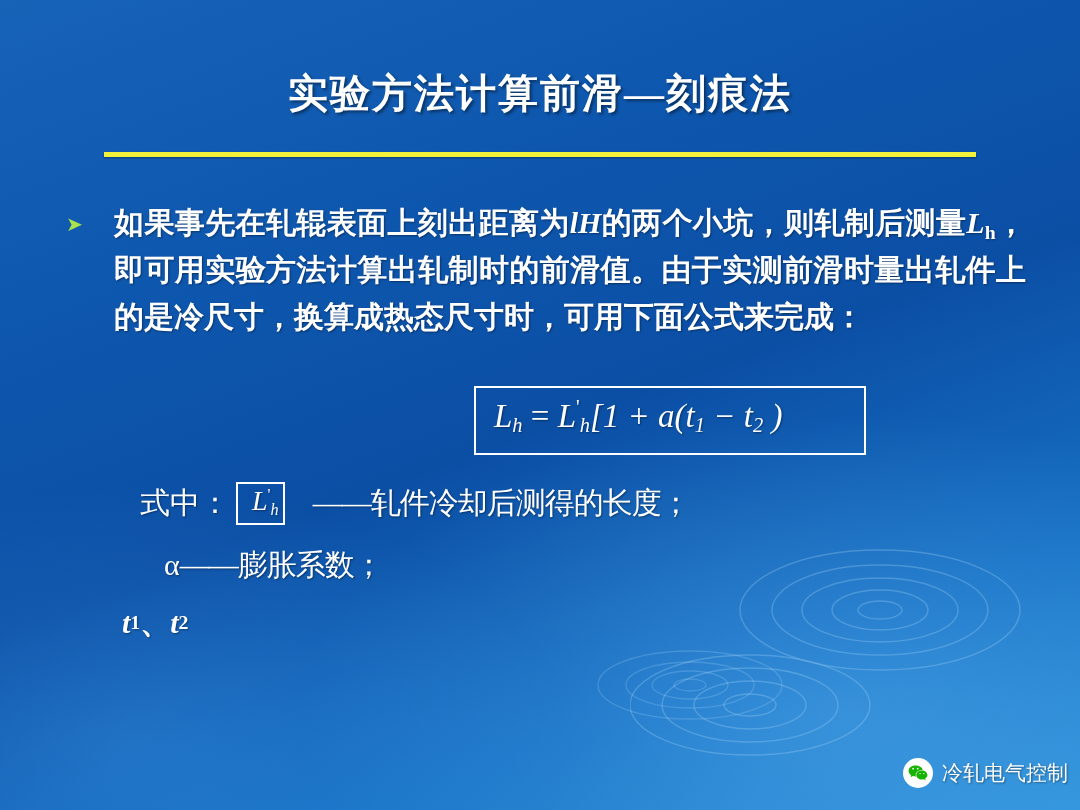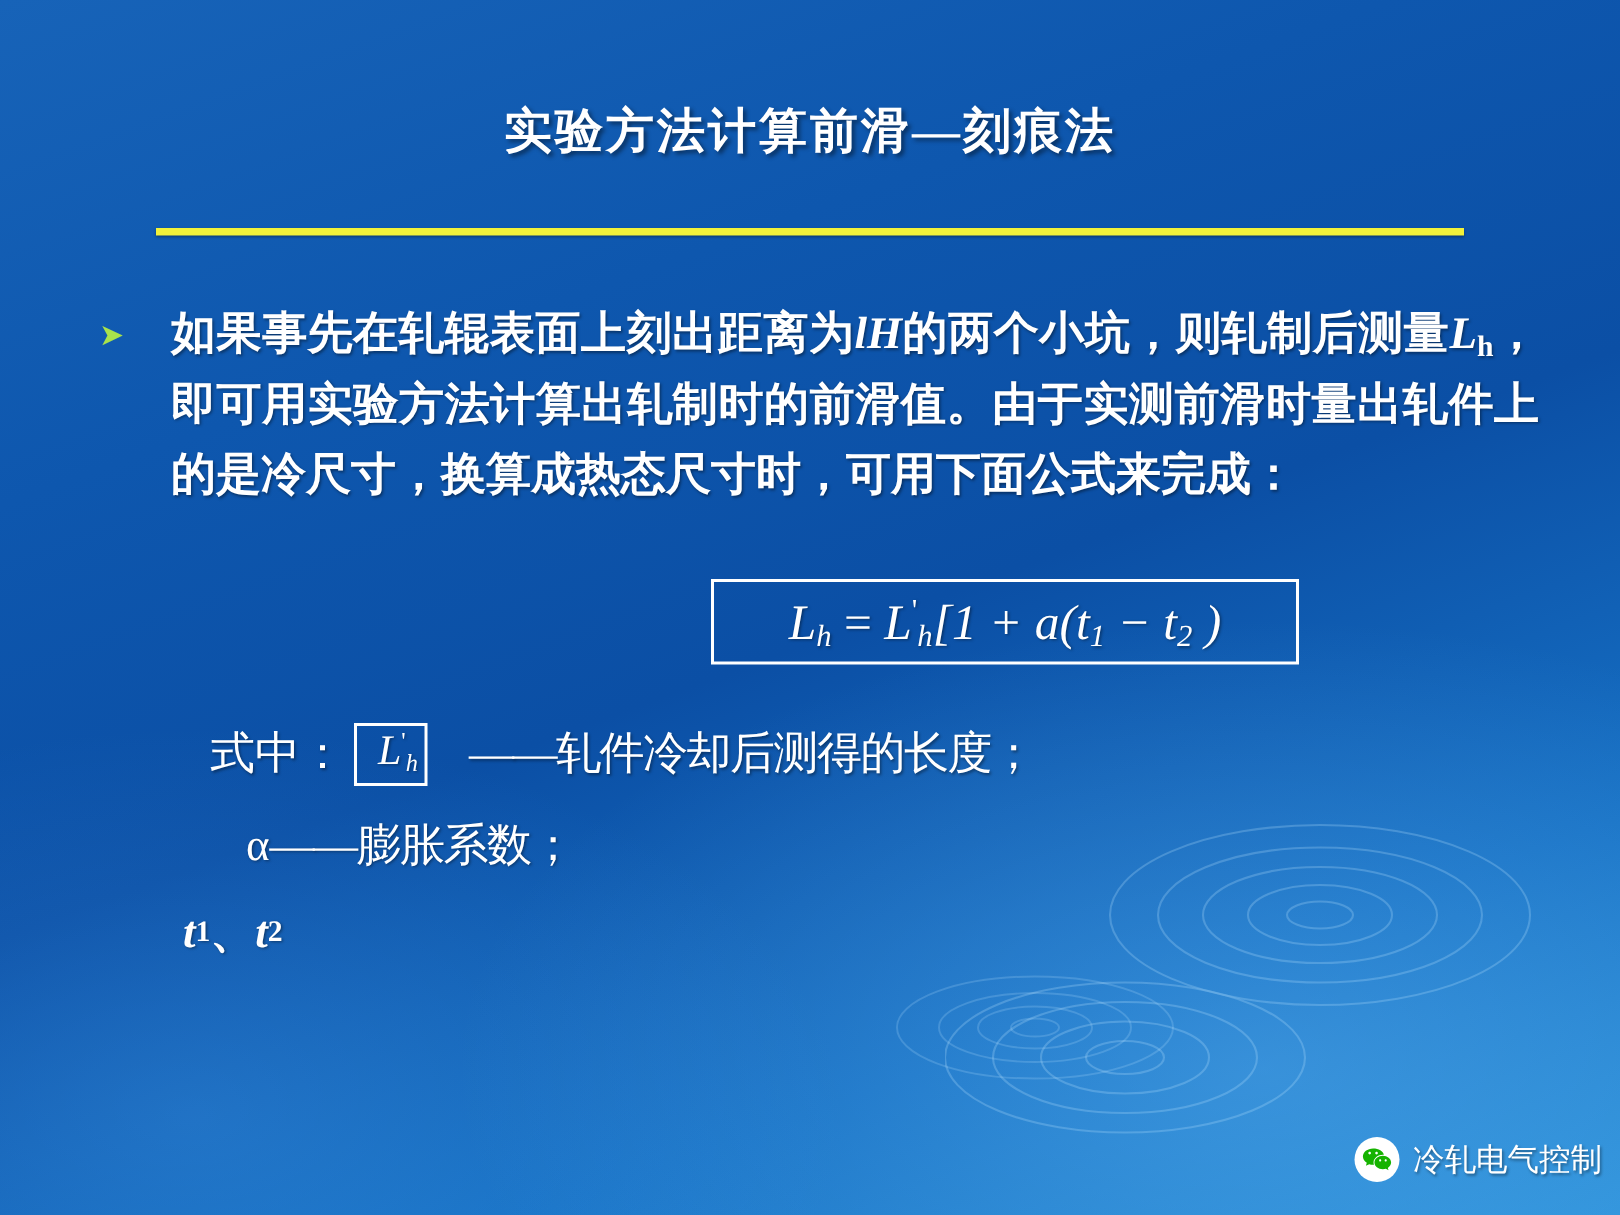--- a/index.html
+++ b/index.html
@@ -45,21 +45,21 @@
   }
   .ripples2 svg { display:block; width:100%; height:100%; }
 
   .title {
     position: absolute;
     top: 66px;
     left: 0;
     width: 1080px;
     text-align: center;
     color: #ffffff;
-    font-size: 32px;
+    font-size: 40px;
     font-weight: bold;
     letter-spacing: 2px;
     font-family: "Liberation Serif", serif;
     text-shadow: 2px 2px 3px rgba(0,0,0,0.45);
   }
   .title-rule {
     position: absolute;
     top: 152px;
     left: 104px;
     width: 872px;
@@ -96,28 +96,28 @@
     font-family: "Liberation Serif", serif;
     font-style: italic;
   }
   .sub { font-size: 0.66em; vertical-align: -0.28em; }
 
   .formula-box {
     position: absolute;
     top: 386px;
     left: 474px;
     min-width: 352px;
-    padding: 8px 18px 4px 18px;
+    padding: 8px 18px 16px 18px;
     border: 2px solid #ffffff;
     background: transparent;
     color: #ffffff;
     font-size: 33px;
     font-family: "Liberation Serif", serif;
     font-style: italic;
-    text-align: center;
+    text-align: left;
     white-space: nowrap;
     text-shadow: 1px 1px 2px rgba(0,0,0,0.40);
   }
   .formula-box .prime {
     font-style: normal;
     font-size: 0.62em;
     vertical-align: 0.62em;
   }
   .formula-box .sb {
     font-size: 0.62em;

